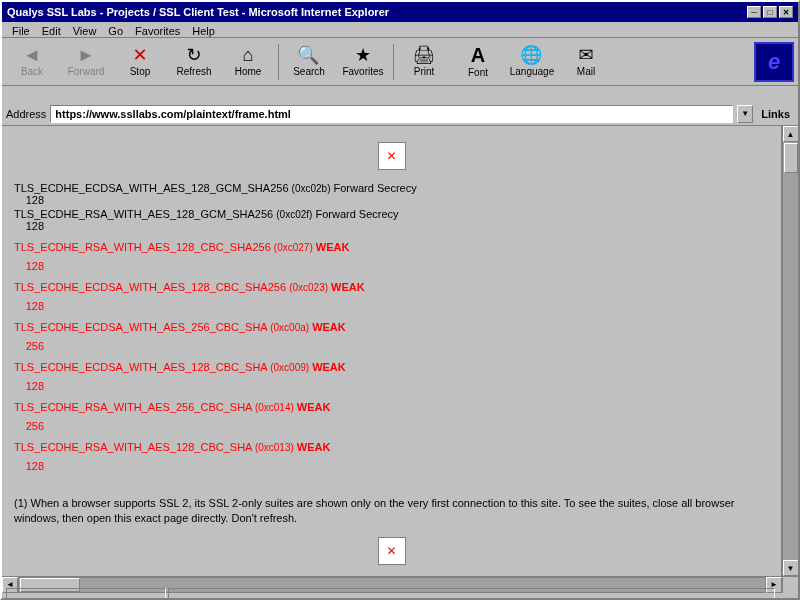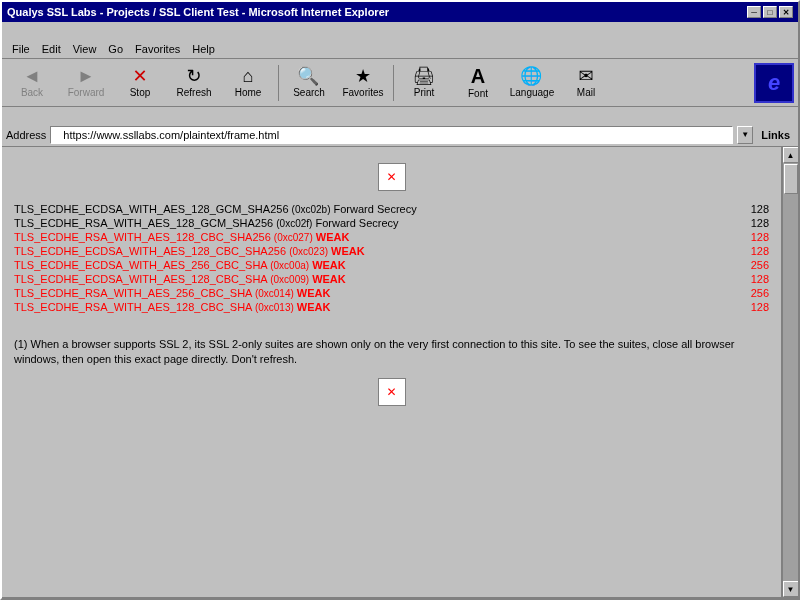--- a/index.html
+++ b/index.html
@@ -39,22 +39,22 @@
       align-items: center;
       justify-content: center;
       cursor: pointer;
       color: black;
     }
 
     
     .menu-bar {
       background: #c0c0c0;
       display: flex;
-      align-items: flex-end;
-      height: 37px;
+      align-items: flex-start;
+      height: 16px;
       padding: 2px 4px;
       border-bottom: 1px solid #808080;
     }
     .menu-item {
       padding: 1px 6px;
       font-size: 11px;
       cursor: pointer;
       color: black;
     }
 
@@ -125,21 +125,22 @@
       font-size: 11px;
       white-space: nowrap;
     }
     .address-input {
       flex: 1;
       height: 18px;
       border: 1px solid;
       border-color: #808080 #ffffff #ffffff #808080;
       background: white;
       font-size: 11px;
-      padding: 0 12px;
+      padding: 0 4px;
+      font-weight: bold;
     }
     .address-dropdown {
       width: 16px;
       height: 18px;
       background: #c0c0c0;
       border: 1px solid;
       border-color: #ffffff #808080 #808080 #ffffff;
       display: flex;
       align-items: center;
       justify-content: center;
@@ -182,33 +183,35 @@
       margin-bottom: 6px;
       color: black;
     }
 
     .cipher-row {
       display: flex;
       justify-content: space-between;
       align-items: baseline;
       margin-bottom: 2px;
       font-size: 11px;
+      flex-direction: column;
     }
     .cipher-text {
       flex: 1;
     }
     .cipher-bits {
       min-width: 30px;
       text-align: right;
     }
     .normal-text {
       color: black;
     }
     .weak-text {
       color: red;
+      margin-top: 7px;
     }
 
     .footnote {
       font-size: 11px;
       color: black;
       margin-top: 24px;
       line-height: 1.4;
     }
 
     

